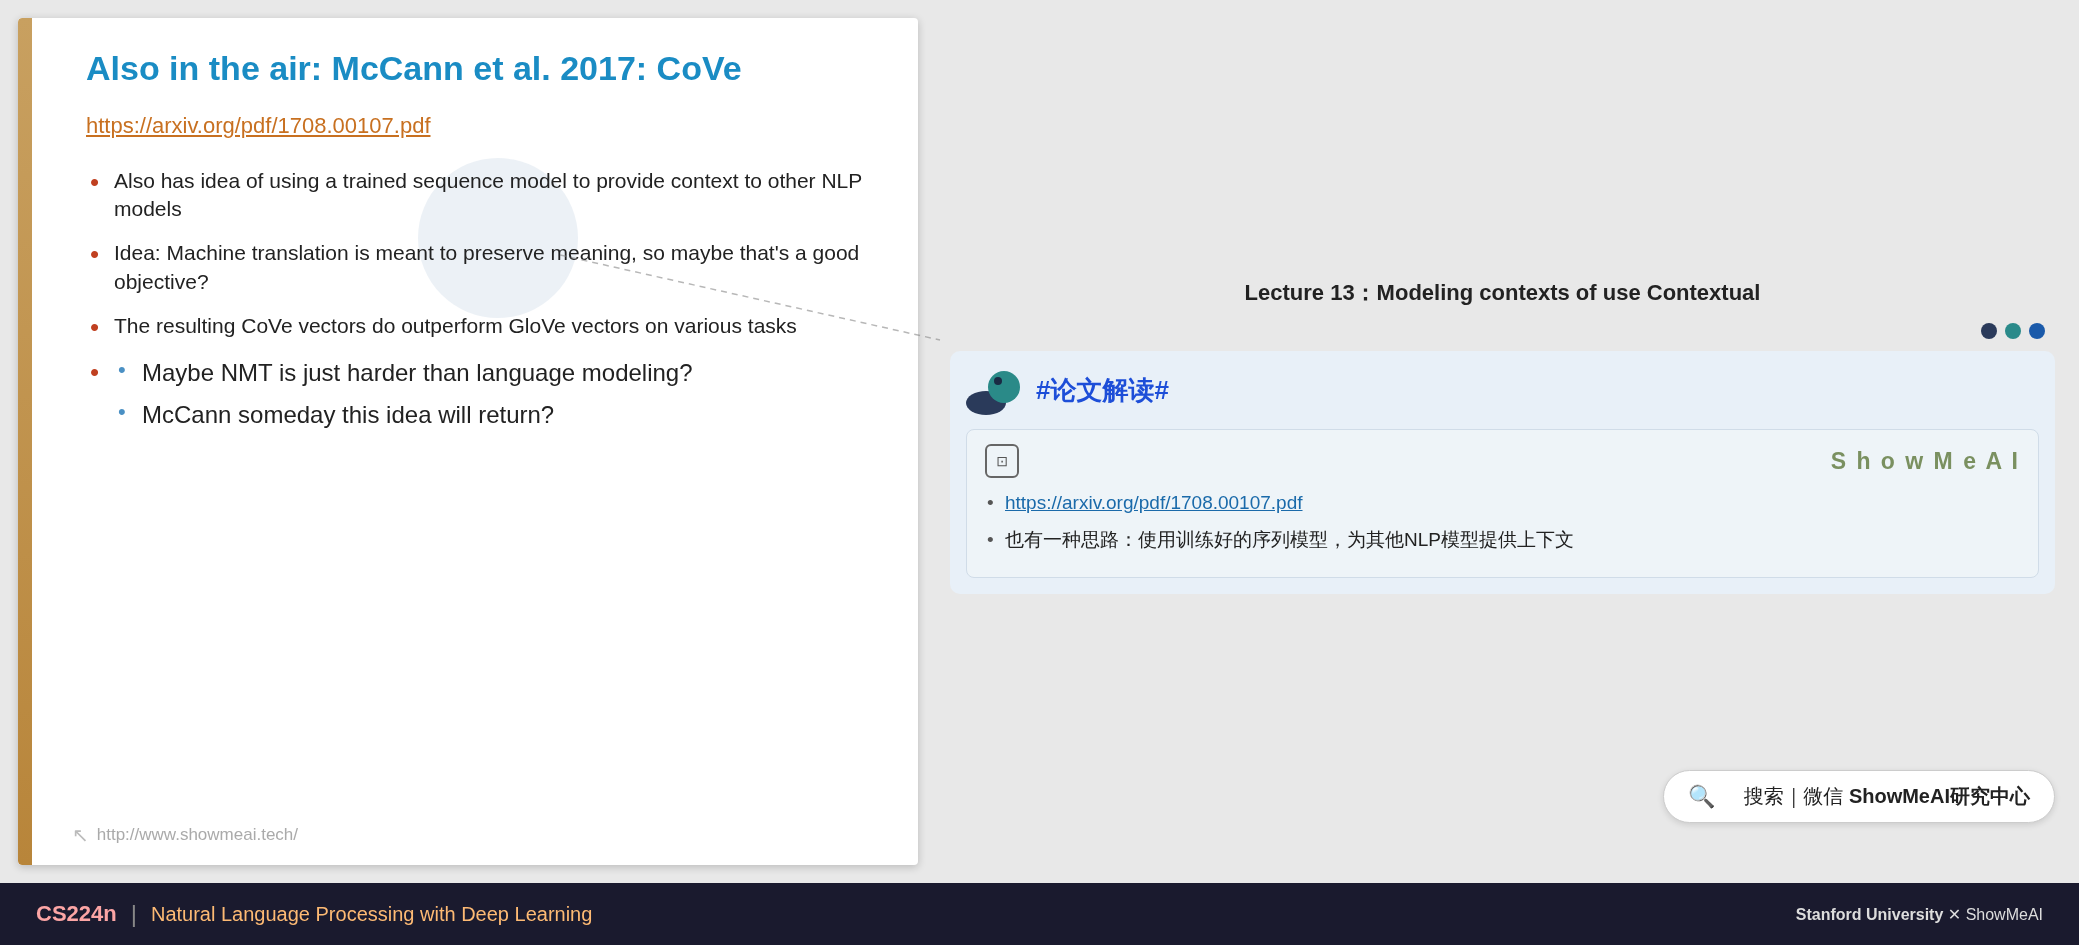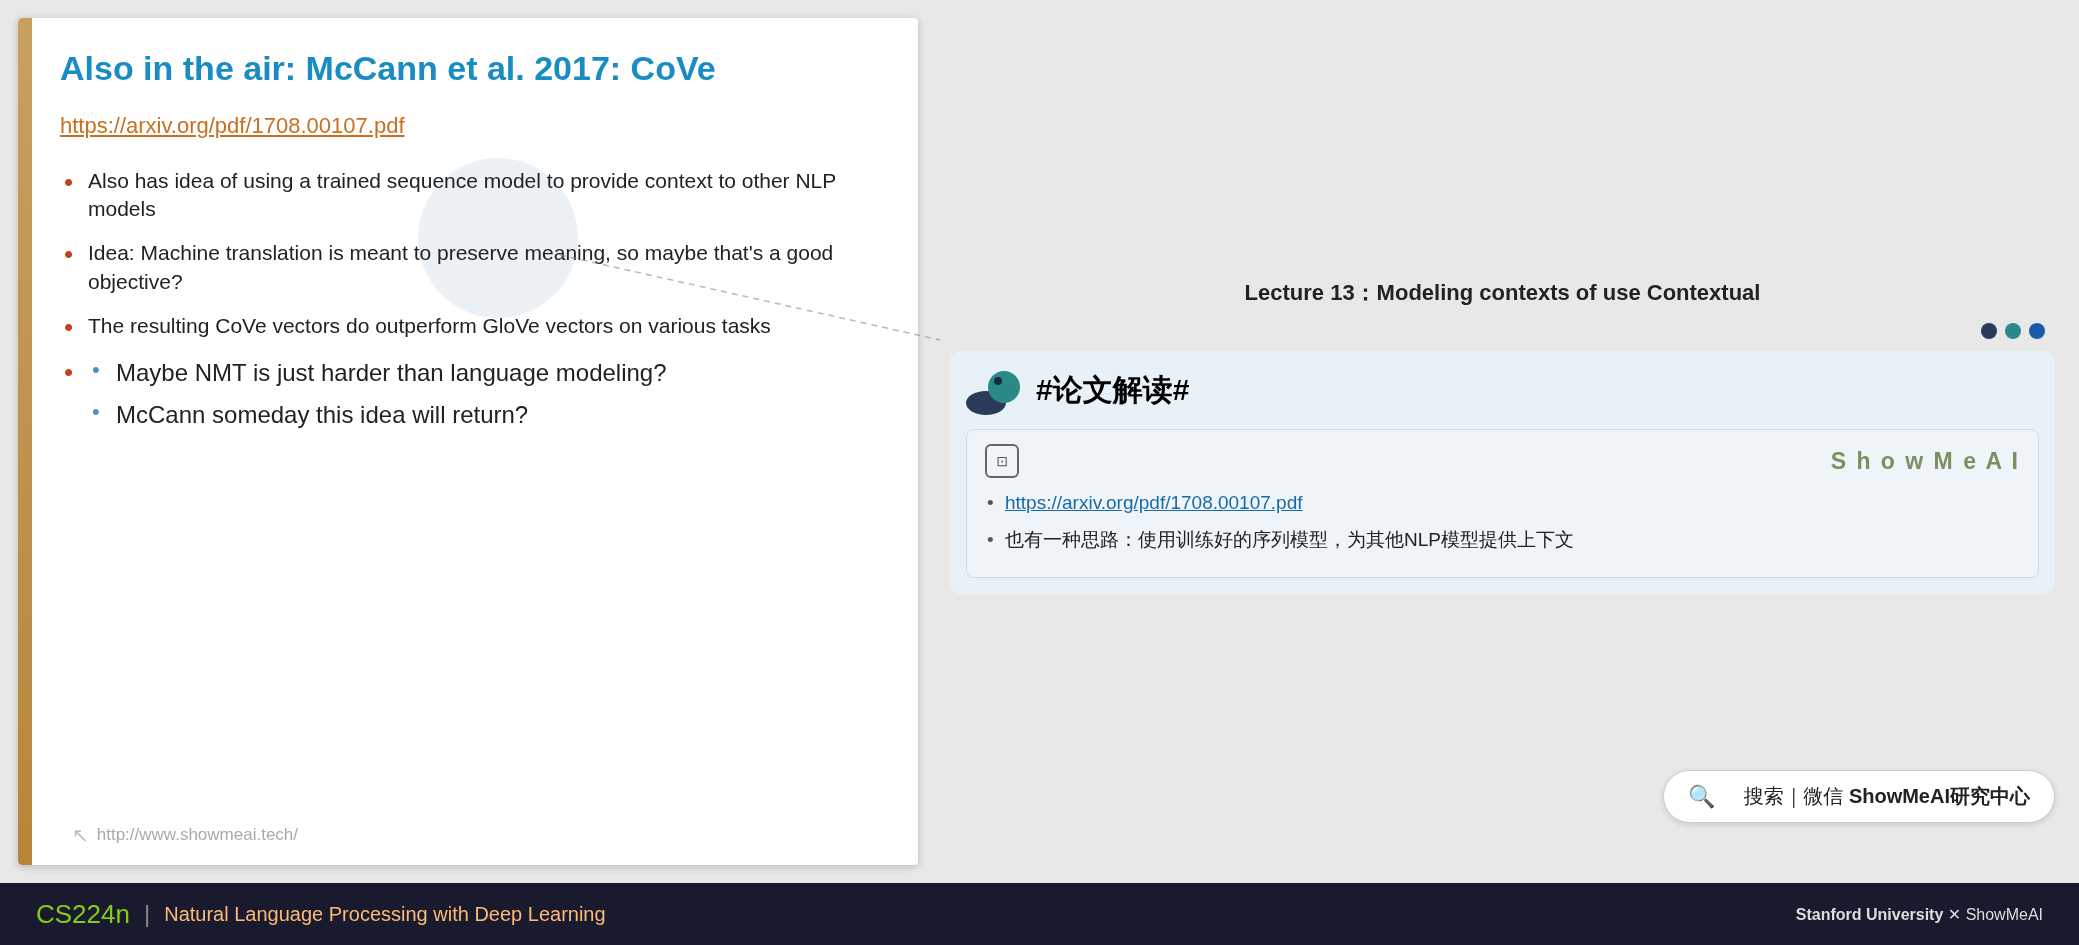--- a/index.html
+++ b/index.html
@@ -44,21 +44,21 @@
       left: 0;
       top: 0;
       bottom: 0;
       width: 14px;
       background: linear-gradient(to bottom, #c8a060, #b8853a);
       border-radius: 4px 0 0 4px;
     }
 
     .slide-content {
       padding: 30px 40px 30px 40px;
-      margin-left: 2px;
+      margin-left: 28px;
       flex: 1;
       position: relative;
     }
 
     .slide-title {
       font-size: 34px;
       font-weight: bold;
       color: #1a8cc4;
       margin-bottom: 24px;
       line-height: 1.2;
@@ -202,23 +202,23 @@
     }
 
     .brand-logo-shape {
       width: 56px;
       height: 50px;
       position: relative;
       flex-shrink: 0;
     }
 
     .brand-hashtag {
-      font-size: 30px;
-      font-weight: bold;
-      color: #000000;
+      font-size: 26px;
+      font-weight: bold;
+      color: #1d4ed8;
     }
 
     .showmeai-card {
       background: #eef4f8;
       border-radius: 8px;
       padding: 14px 18px;
       border: 1px solid #d0dce8;
     }
 
     .showmeai-card-header {
@@ -320,23 +320,23 @@
       flex-shrink: 0;
     }
 
     .bottom-left {
       display: flex;
       align-items: center;
       gap: 14px;
     }
 
     .cs224n-label {
-      font-size: 26px;
-      font-weight: normal;
-      color: #84cc16;
+      font-size: 22px;
+      font-weight: bold;
+      color: #fca5a5;
     }
 
     .bottom-divider {
       color: #888;
       font-size: 24px;
     }
 
     .bottom-subtitle {
       font-size: 20px;
       color: #fdba74;

